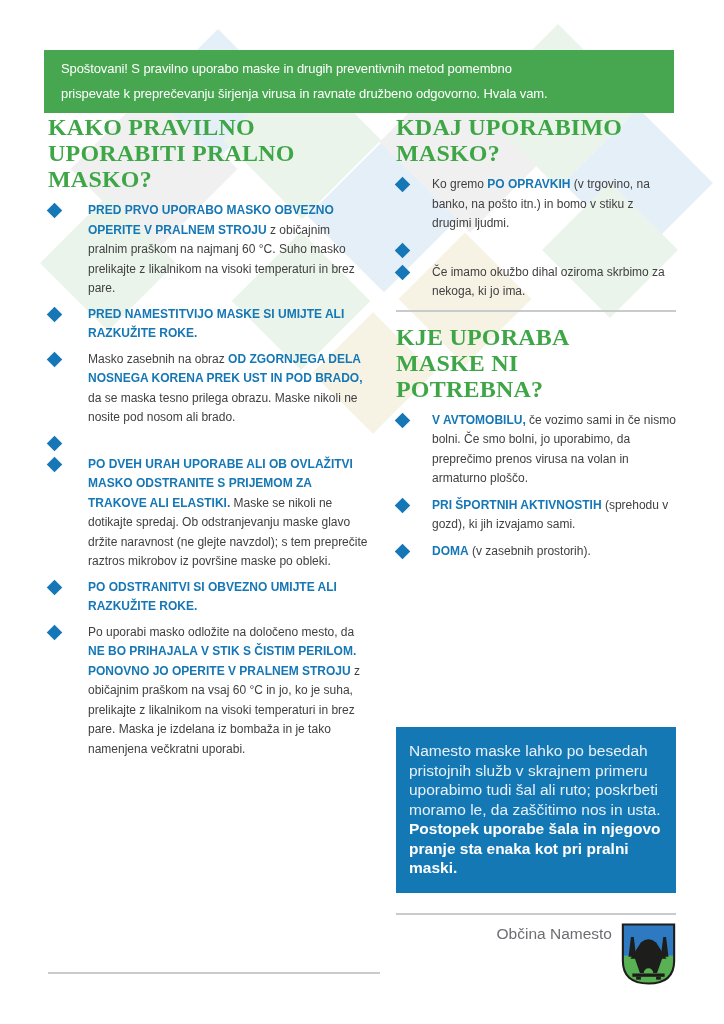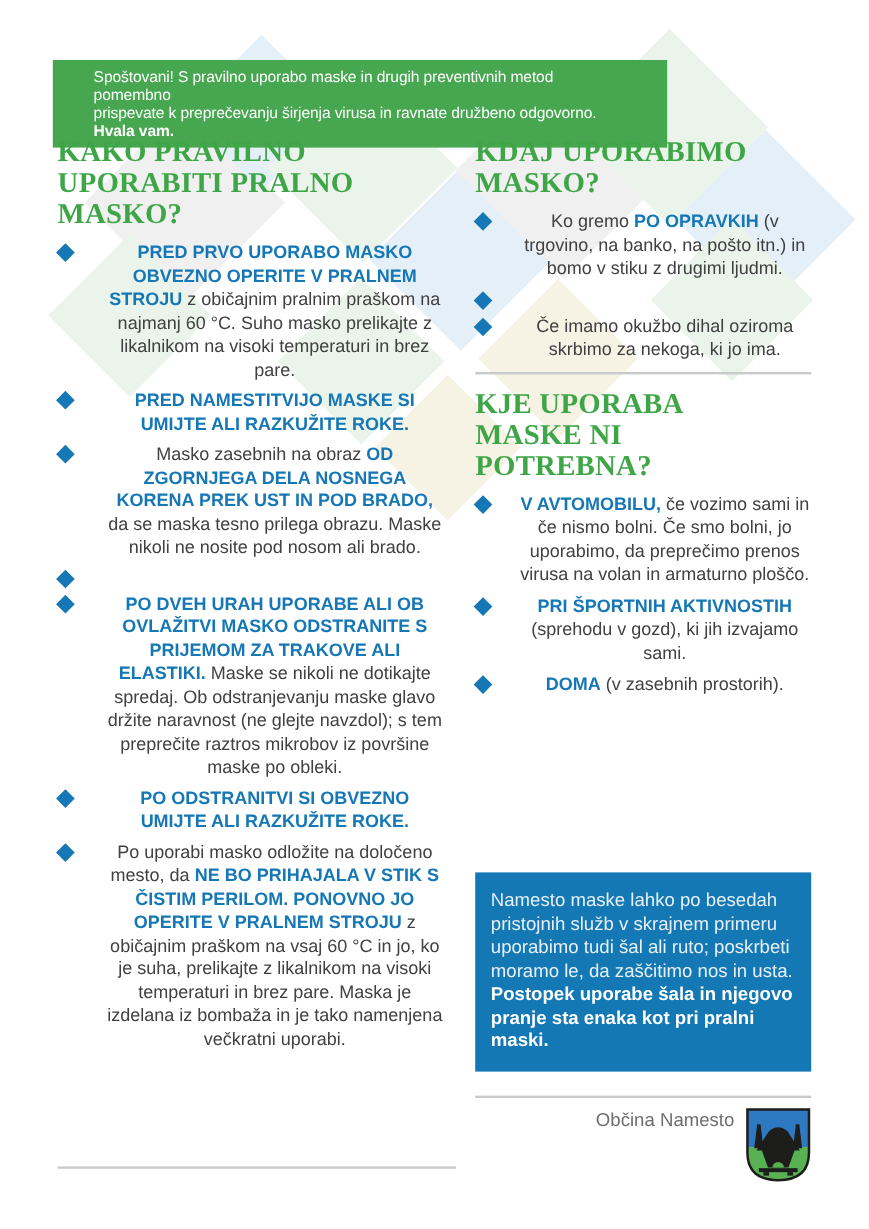--- a/index.html
+++ b/index.html
@@ -23,43 +23,43 @@
   }
   
   .bg{position:absolute;inset:0;z-index:0;}
   .bg-diamond{position:absolute;transform:rotate(45deg);}
   .d-green{background:#EAF4EA;}
   .d-blue{background:#E5EFF8;}
   .d-cream{background:#F7F3E4;}
   .d-gray{background:#F0F0F0;}
 
   .banner{
-    position:absolute;left:44px;top:50px;width:512px;z-index:2;
+    position:absolute;left:44px;top:50px;width:630px;z-index:2;
     background:var(--banner-green);color:#ffffff;
-    font-size:13px;line-height:15px;letter-spacing:-0.1px;
-    padding:6px 34px 7px;
-  }
-  .banner strong{font-weight:700;}
+    font-size:13px;line-height:25px;letter-spacing:-0.1px;
+    padding:6px 17px 7px;
+  }
+  .banner strong{font-weight:400;}
 
   .col{position:absolute;top:114px;z-index:2;}
   .col-left{left:48px;width:322px;}
   .col-right{left:396px;width:280px;}
 
   .heading{
     font-size:24px;line-height:26px;font-weight:700;color:var(--green);
     letter-spacing:0.2px;white-space:pre-line;margin:0 0 9px 0;font-family:Liberation Serif, serif;
   }
   .bullets{width:100%;}
   .bullet{display:flex;align-items:flex-start;margin:0 0 6px 0;}
   .diamond{
     flex:none;width:11px;height:11px;margin:4px 0 0 1px;
     background:var(--blue);transform:rotate(45deg);
   }
   .bullet-text{
-    flex:1;margin-left:28px;font-size:15px;line-height:19.5px;color:var(--body-text);text-align:center;
+    flex:1;margin-left:28px;font-size:12px;line-height:19.5px;color:var(--body-text);
   }
   .col-right .bullet-text{margin-left:24px;}
   .col-right .bullet{margin-bottom:7px;}
   .seg-bold{font-weight:700;color:var(--blue);}
 
   .divider{border:none;border-top:2px solid var(--divider);margin:8px 0 12px 0;}
 
   .info-box{
     position:absolute;left:396px;top:727px;width:280px;z-index:2;
     background:var(--box-blue);color:#E7F1F9;

